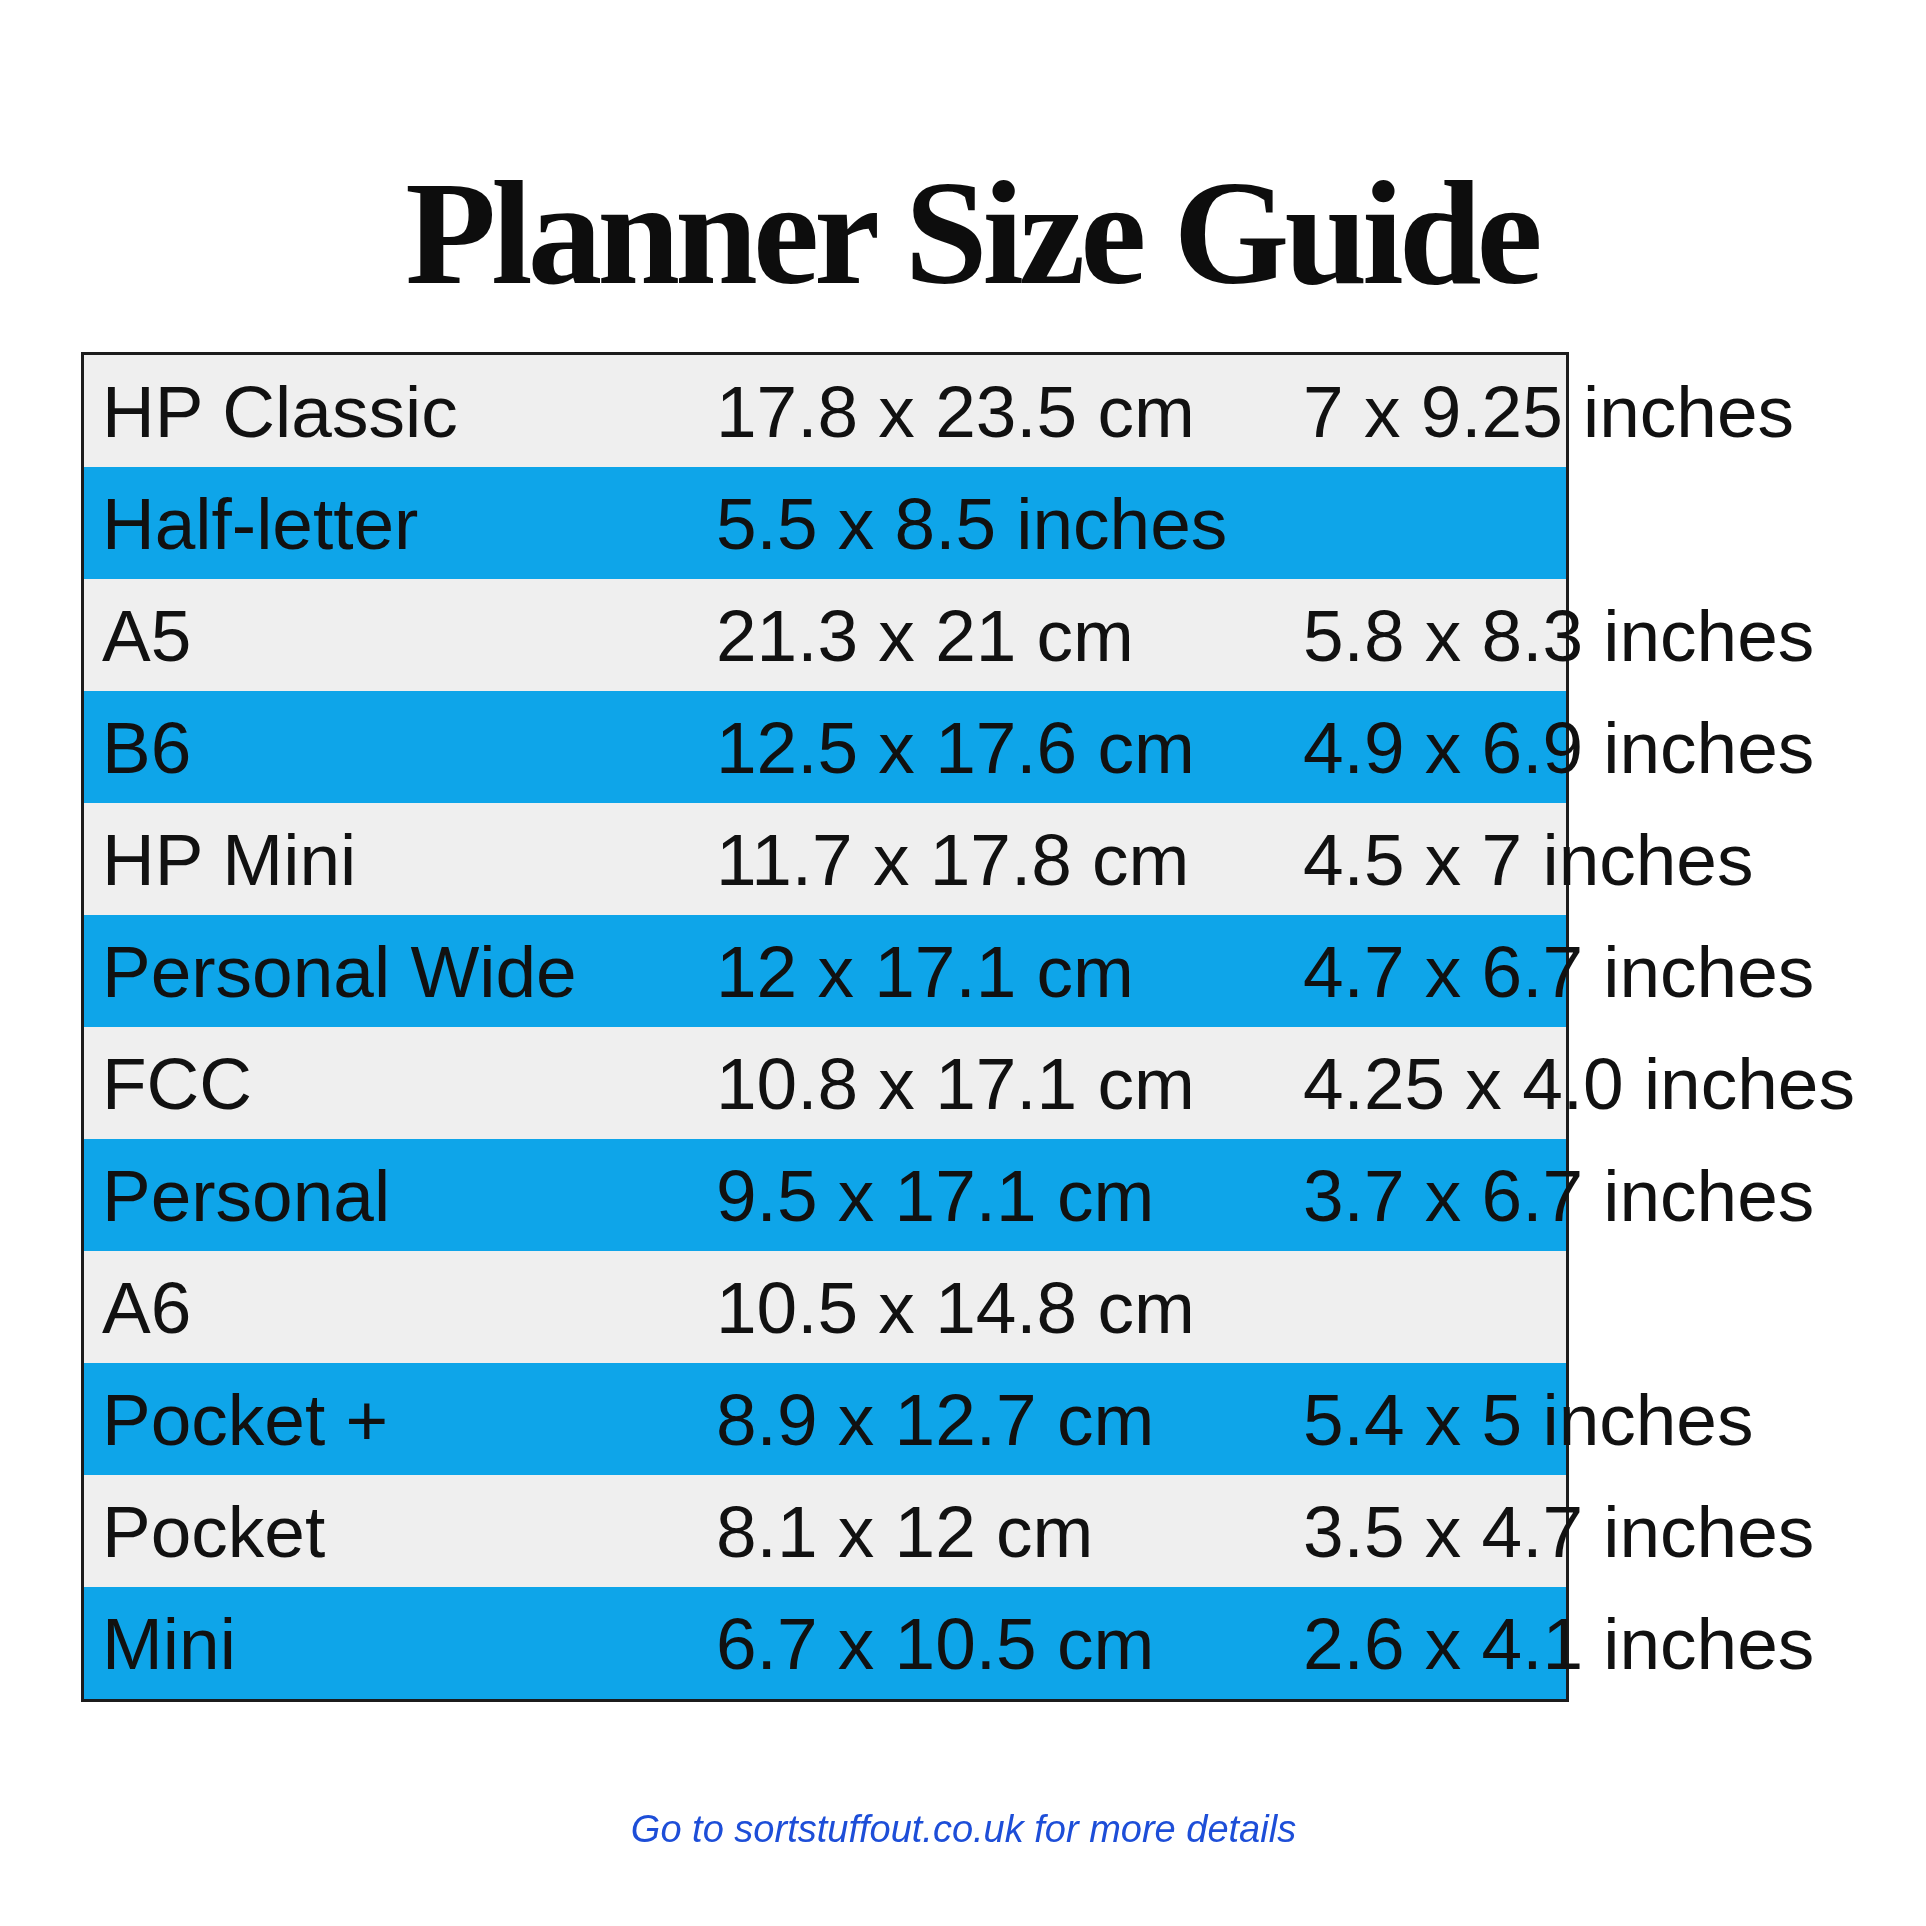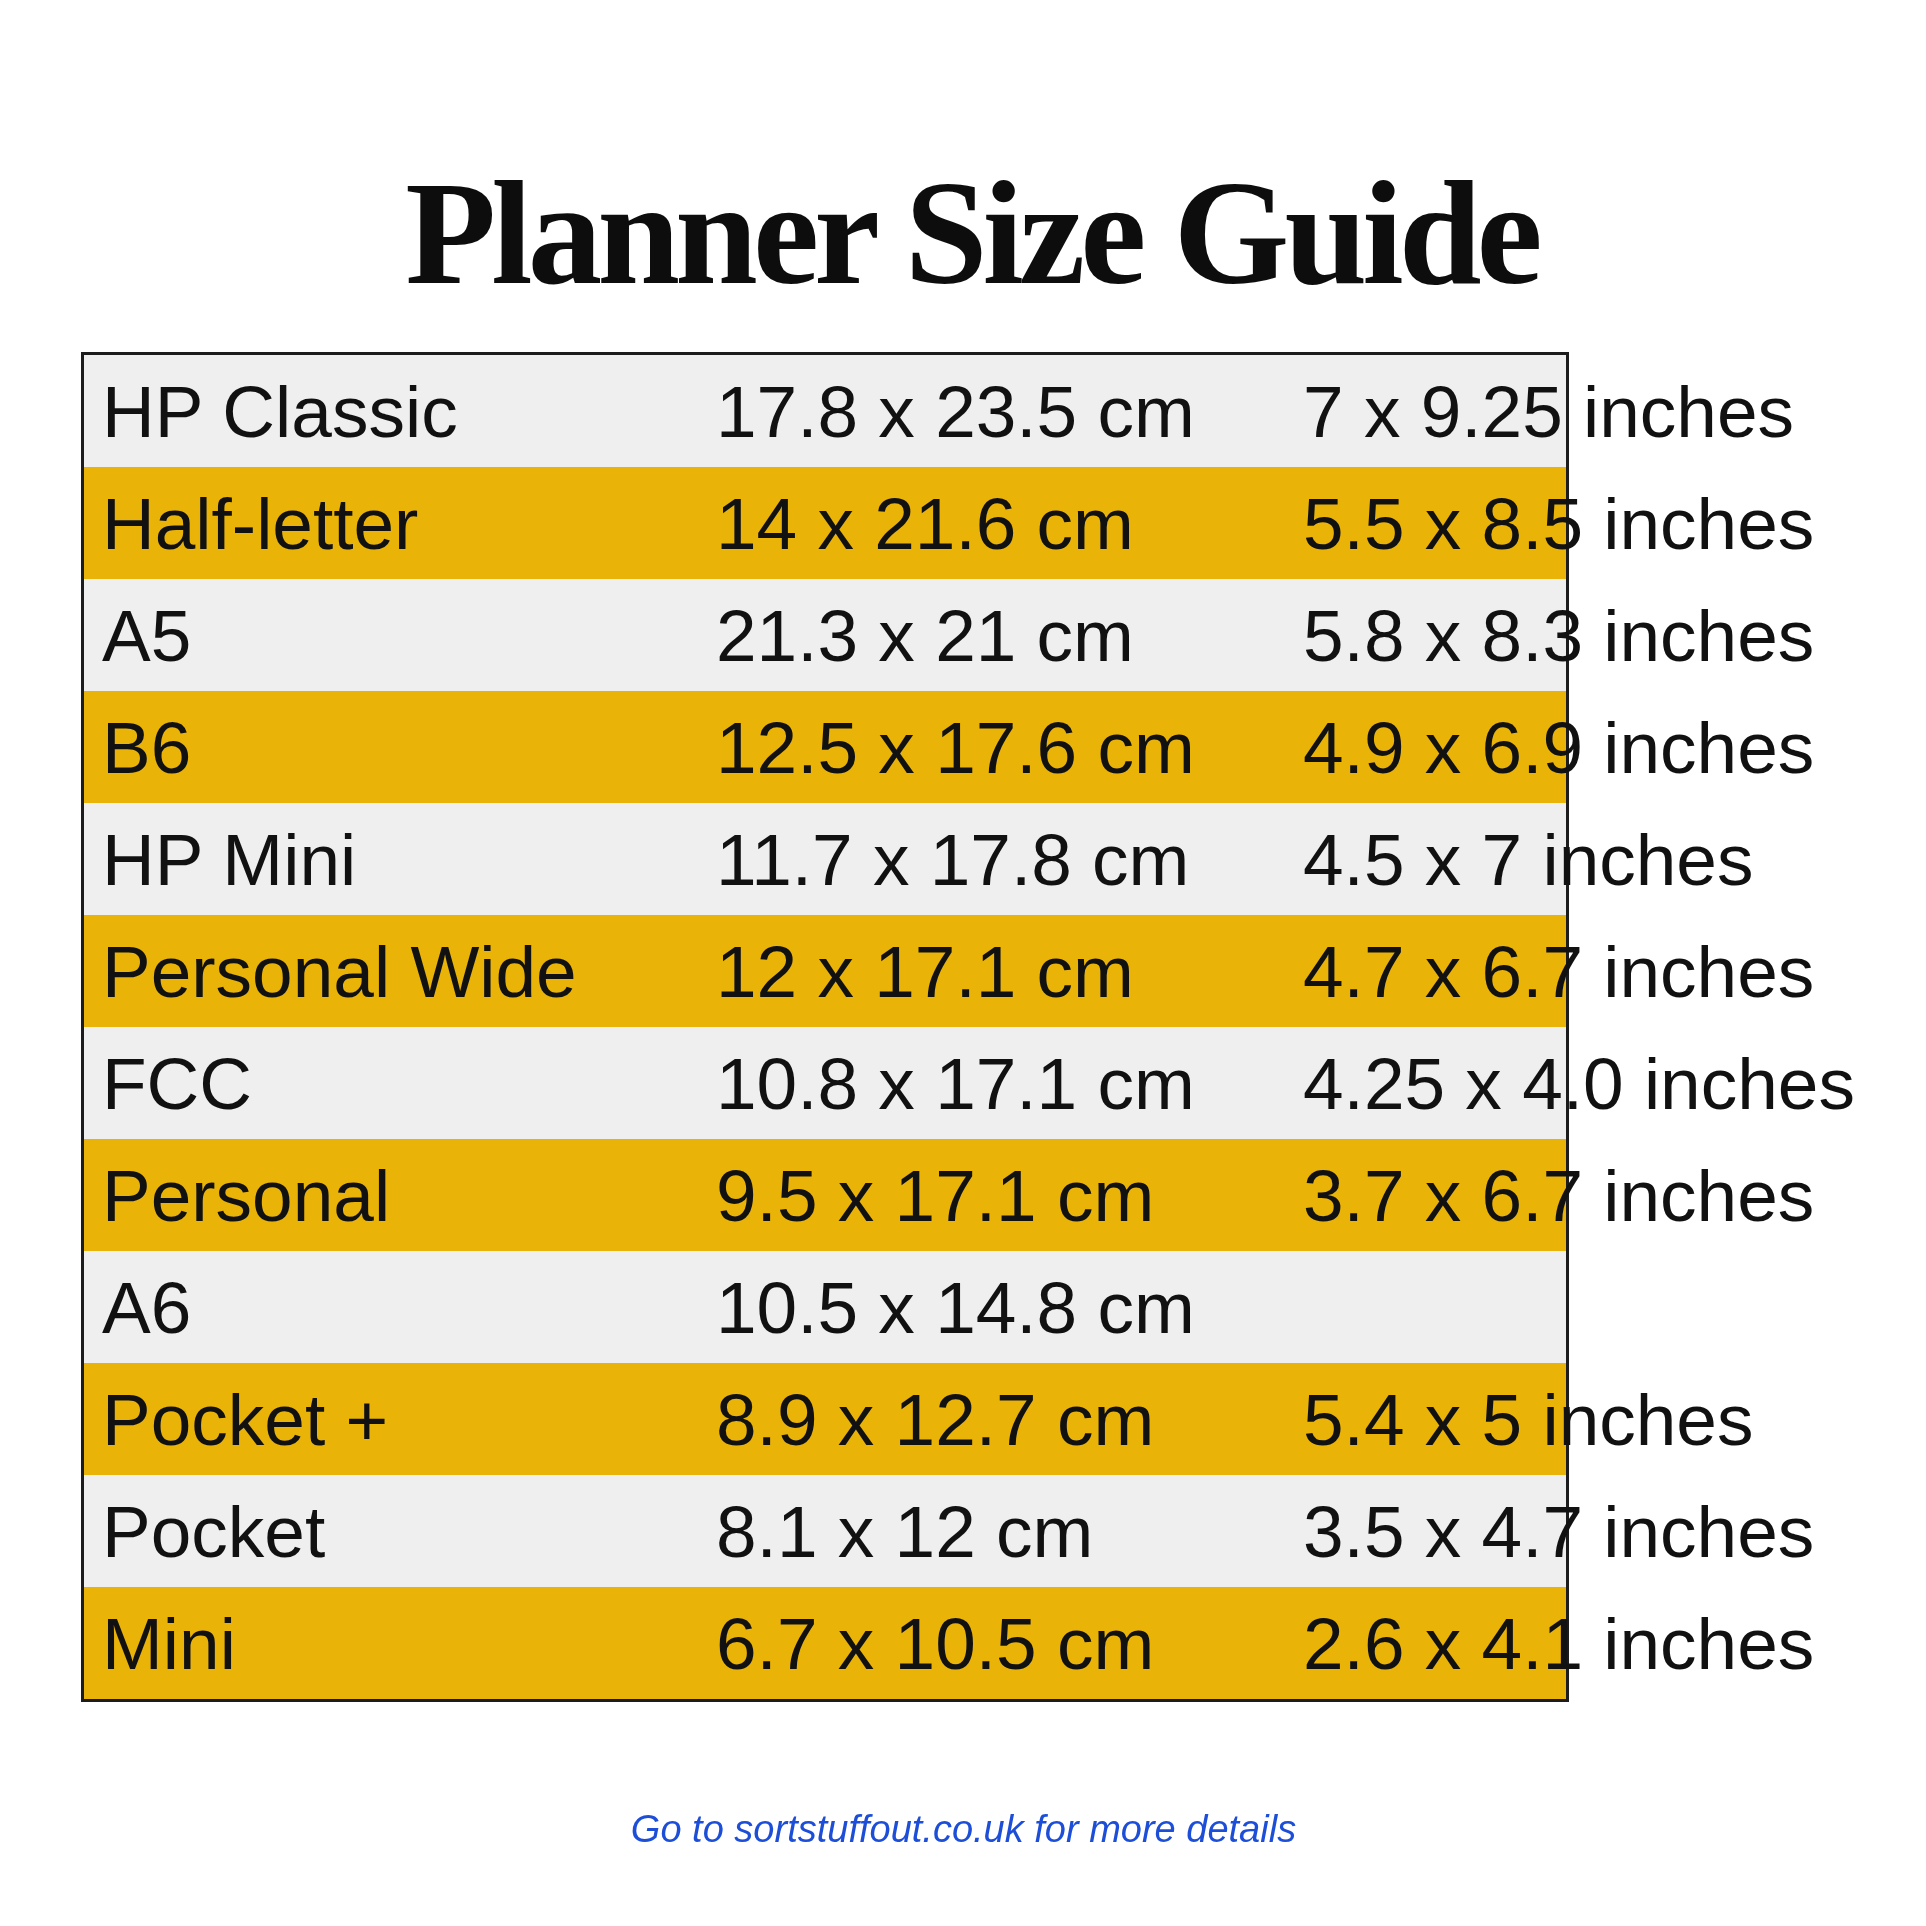--- a/index.html
+++ b/index.html
@@ -32,21 +32,21 @@
     background: #ffffff;
   }
   .row {
     height: 112px;
     display: flex;
     align-items: center;
     padding-left: 18px;
     font-size: 73px;
     letter-spacing: 0px;
     white-space: nowrap;
-    background: #eab308;
+    background: #0ea5e9;
   }
   .row.alt { background: #efefef; }
   .cell-name   { width: 614px; flex: 0 0 auto; }
   .cell-cm     { width: 587px; flex: 0 0 auto; }
   .cell-inches { flex: 1 1 auto; }
   .footer {
     position: absolute;
     top: 1808px; left: 0; width: 100%;
     text-align: center;
     font-style: italic;
@@ -63,21 +63,20 @@
 
   <div class="size-table">
 
     <div class="row alt">
       <span class="cell-name">HP Classic</span>
       <span class="cell-cm">17.8 x 23.5 cm</span>
       <span class="cell-inches">7 x 9.25 inches</span>
     </div>
     <div class="row">
       <span class="cell-name">Half-letter</span>
-      <span class="cell-cm">14 x 21.6 cm</span>
       <span class="cell-inches">5.5 x 8.5 inches</span>
     </div>
     <div class="row alt">
       <span class="cell-name">A5</span>
       <span class="cell-cm">21.3 x 21 cm</span>
       <span class="cell-inches">5.8 x 8.3 inches</span>
     </div>
     <div class="row">
       <span class="cell-name">B6</span>
       <span class="cell-cm">12.5 x 17.6 cm</span>

